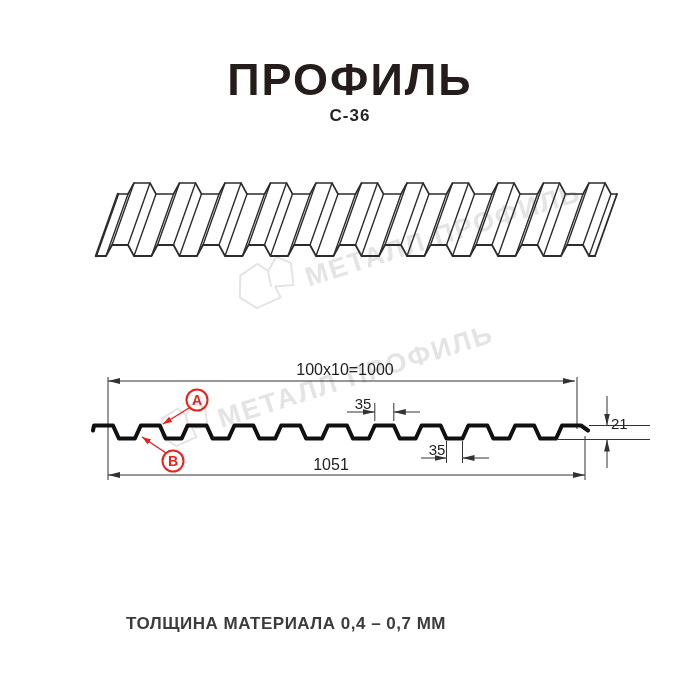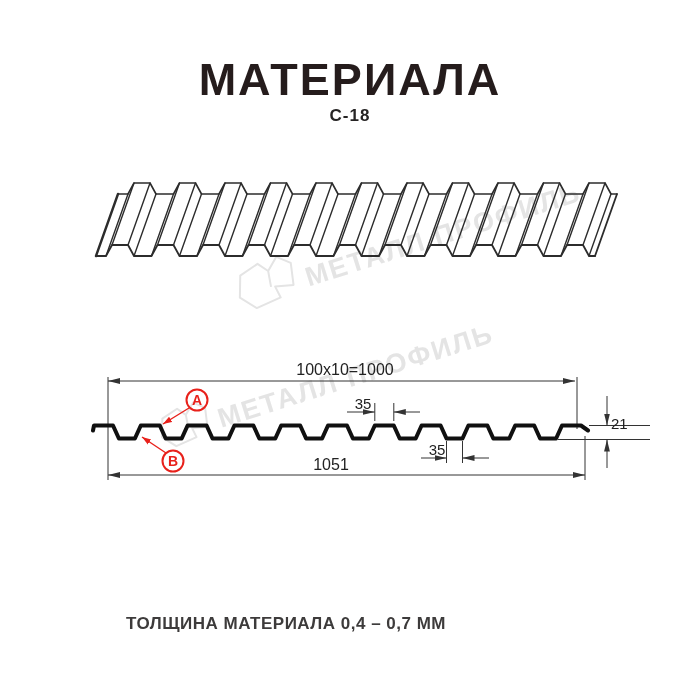--- a/index.html
+++ b/index.html
@@ -21,22 +21,22 @@
   }
   #art{position:absolute;top:0;left:0;}
   .dimtext{font-size:16px;fill:#222;font-family:"Liberation Sans",sans-serif;}
   .dimtext-s{font-size:15px;fill:#222;font-family:"Liberation Sans",sans-serif;}
   .redletter{font-size:14px;font-weight:bold;fill:#e8211b;font-family:"Liberation Sans",sans-serif;}
   .wmtext{font-size:27px;font-weight:bold;fill:#e4e4e4;letter-spacing:2px;font-family:"Liberation Sans",sans-serif;}
 </style>
 </head>
 <body>
 
-<div class="title">МАТЕРИАЛА</div>
-<div class="subtitle">С-18</div>
+<div class="title">ПРОФИЛЬ</div>
+<div class="subtitle">С-36</div>
 
 <svg id="art" width="700" height="700" viewBox="0 0 700 700">
   <defs>
     <marker id="ar" orient="auto-start-reverse" markerUnits="userSpaceOnUse" markerWidth="13" markerHeight="8" refX="12" refY="3.5">
       <path d="M0,0.6 L12,3.5 L0,6.4 Z" fill="#333"></path>
     </marker>
     <marker id="arRed" orient="auto-start-reverse" markerUnits="userSpaceOnUse" markerWidth="11" markerHeight="8" refX="9" refY="3.5">
       <path d="M0,0.4 L9,3.5 L0,6.6 Z" fill="#e8211b"></path>
     </marker>
   </defs>

